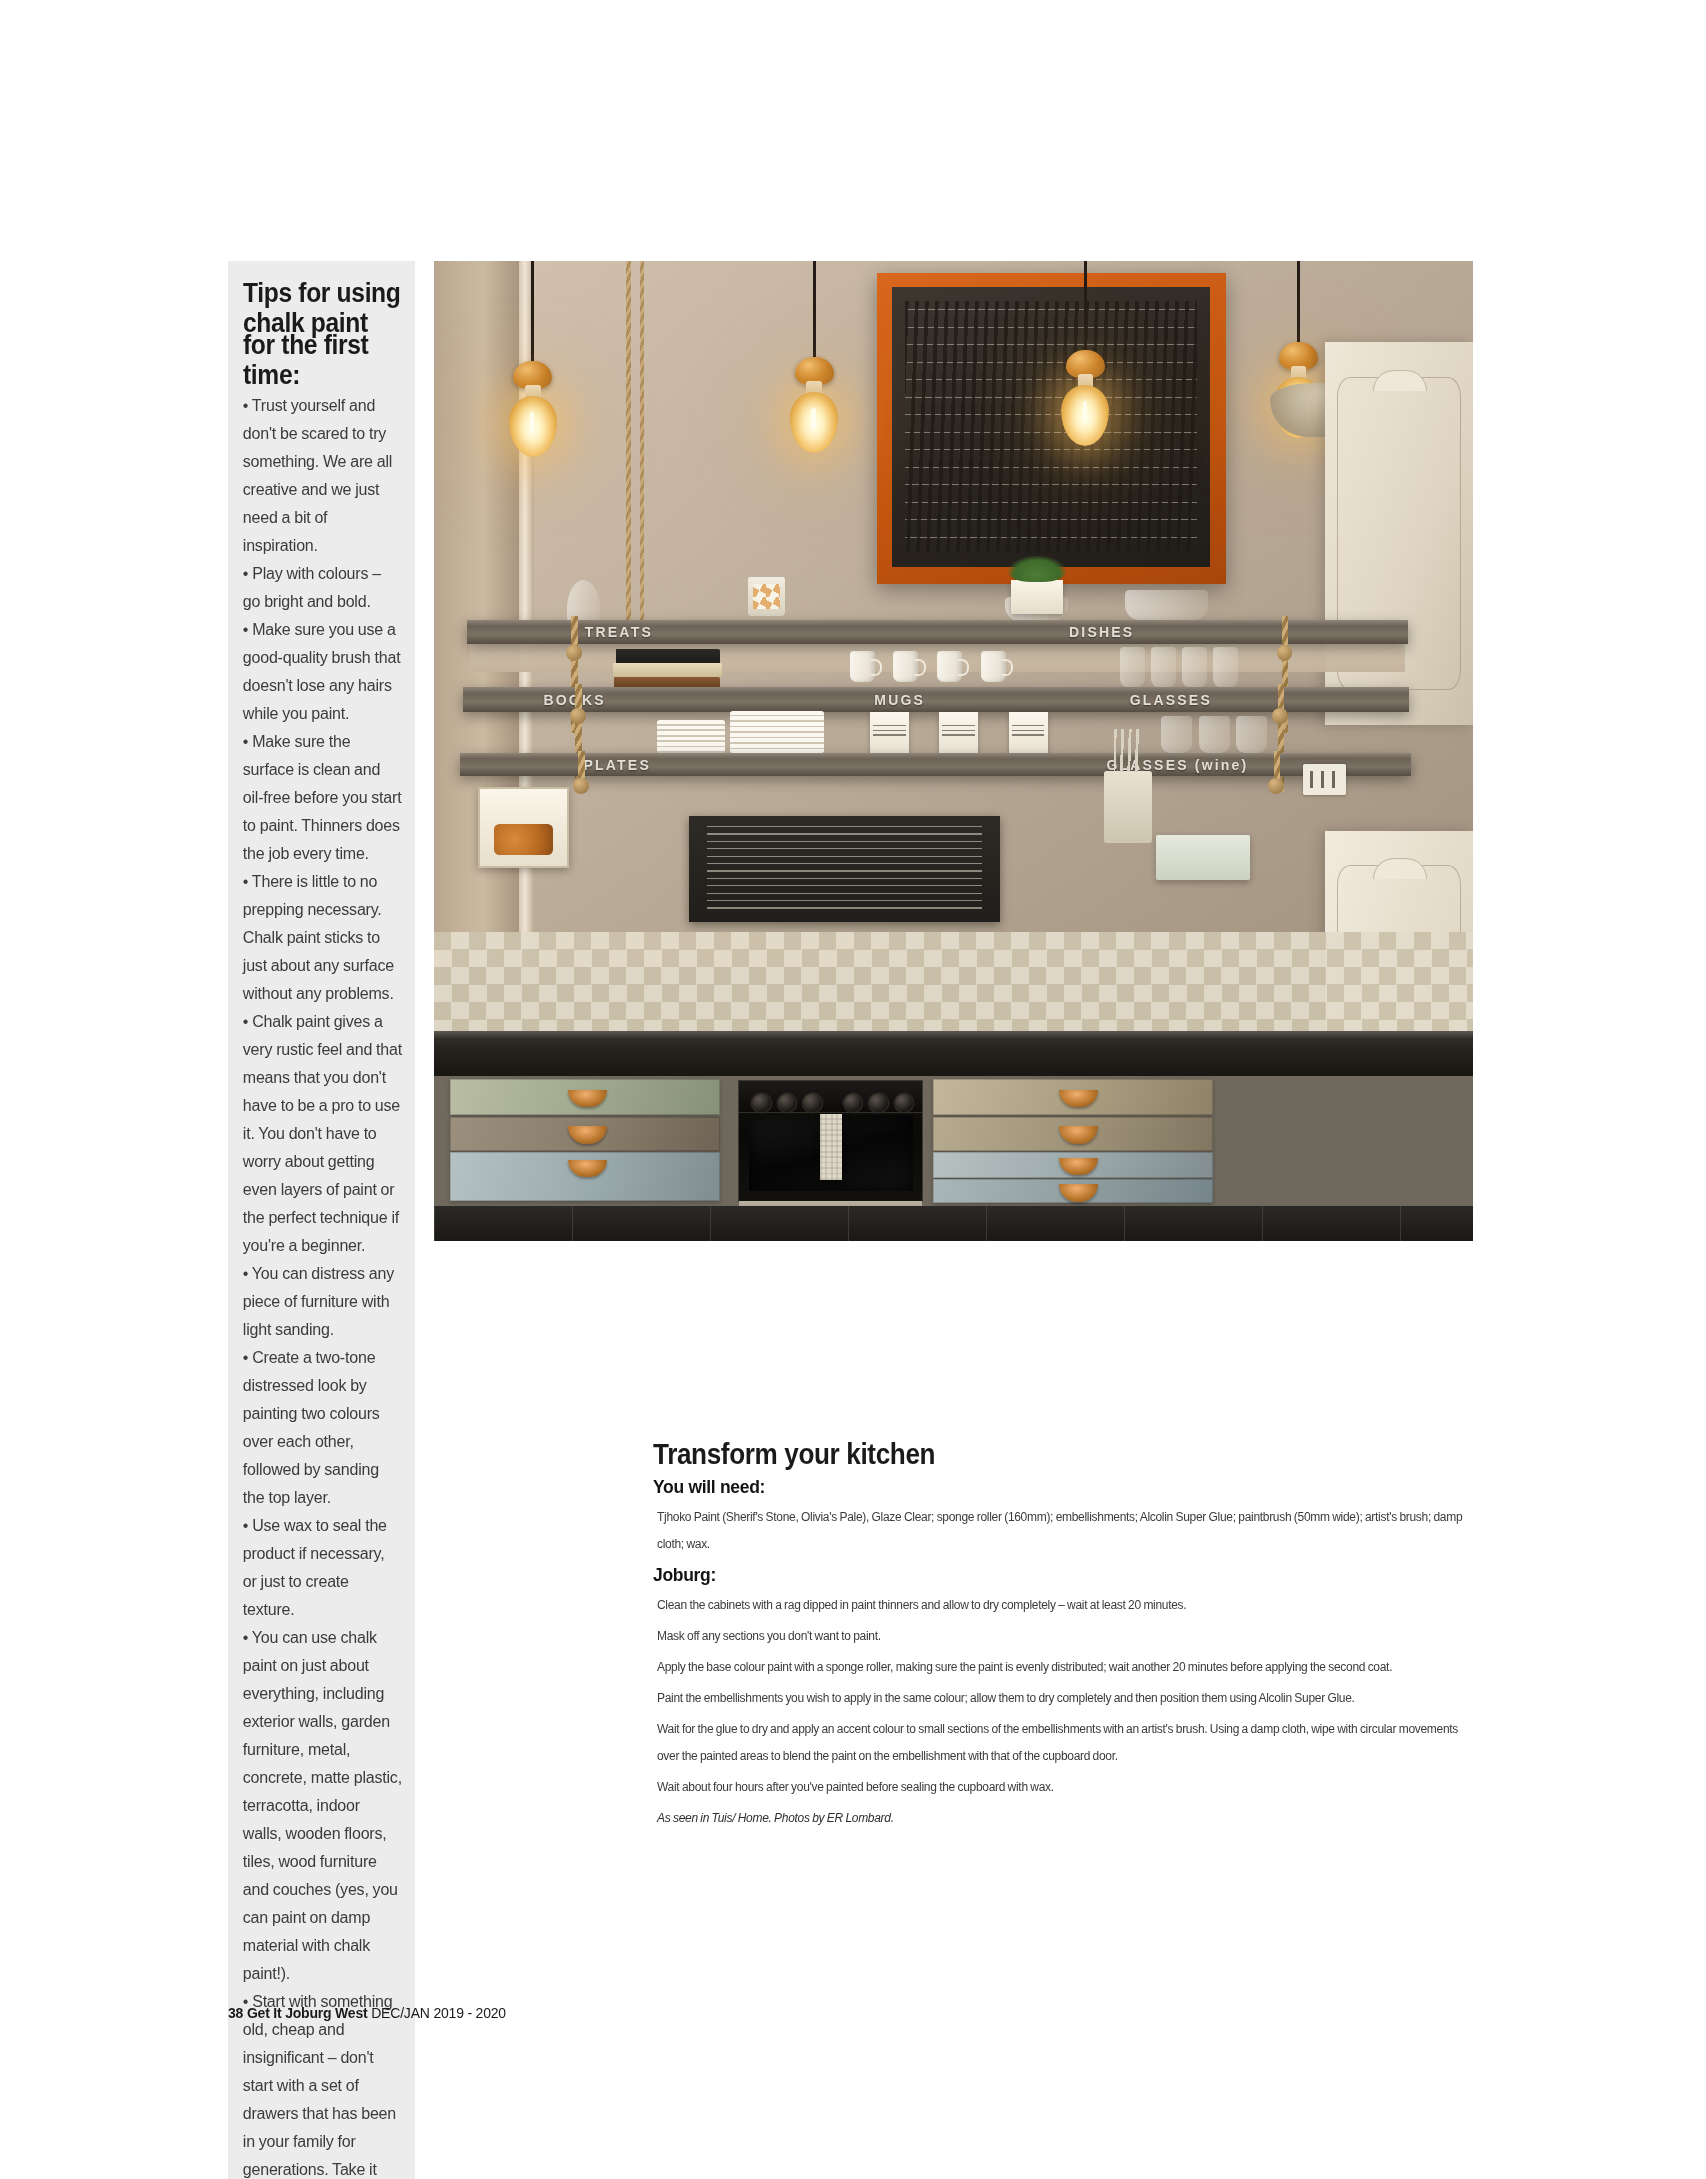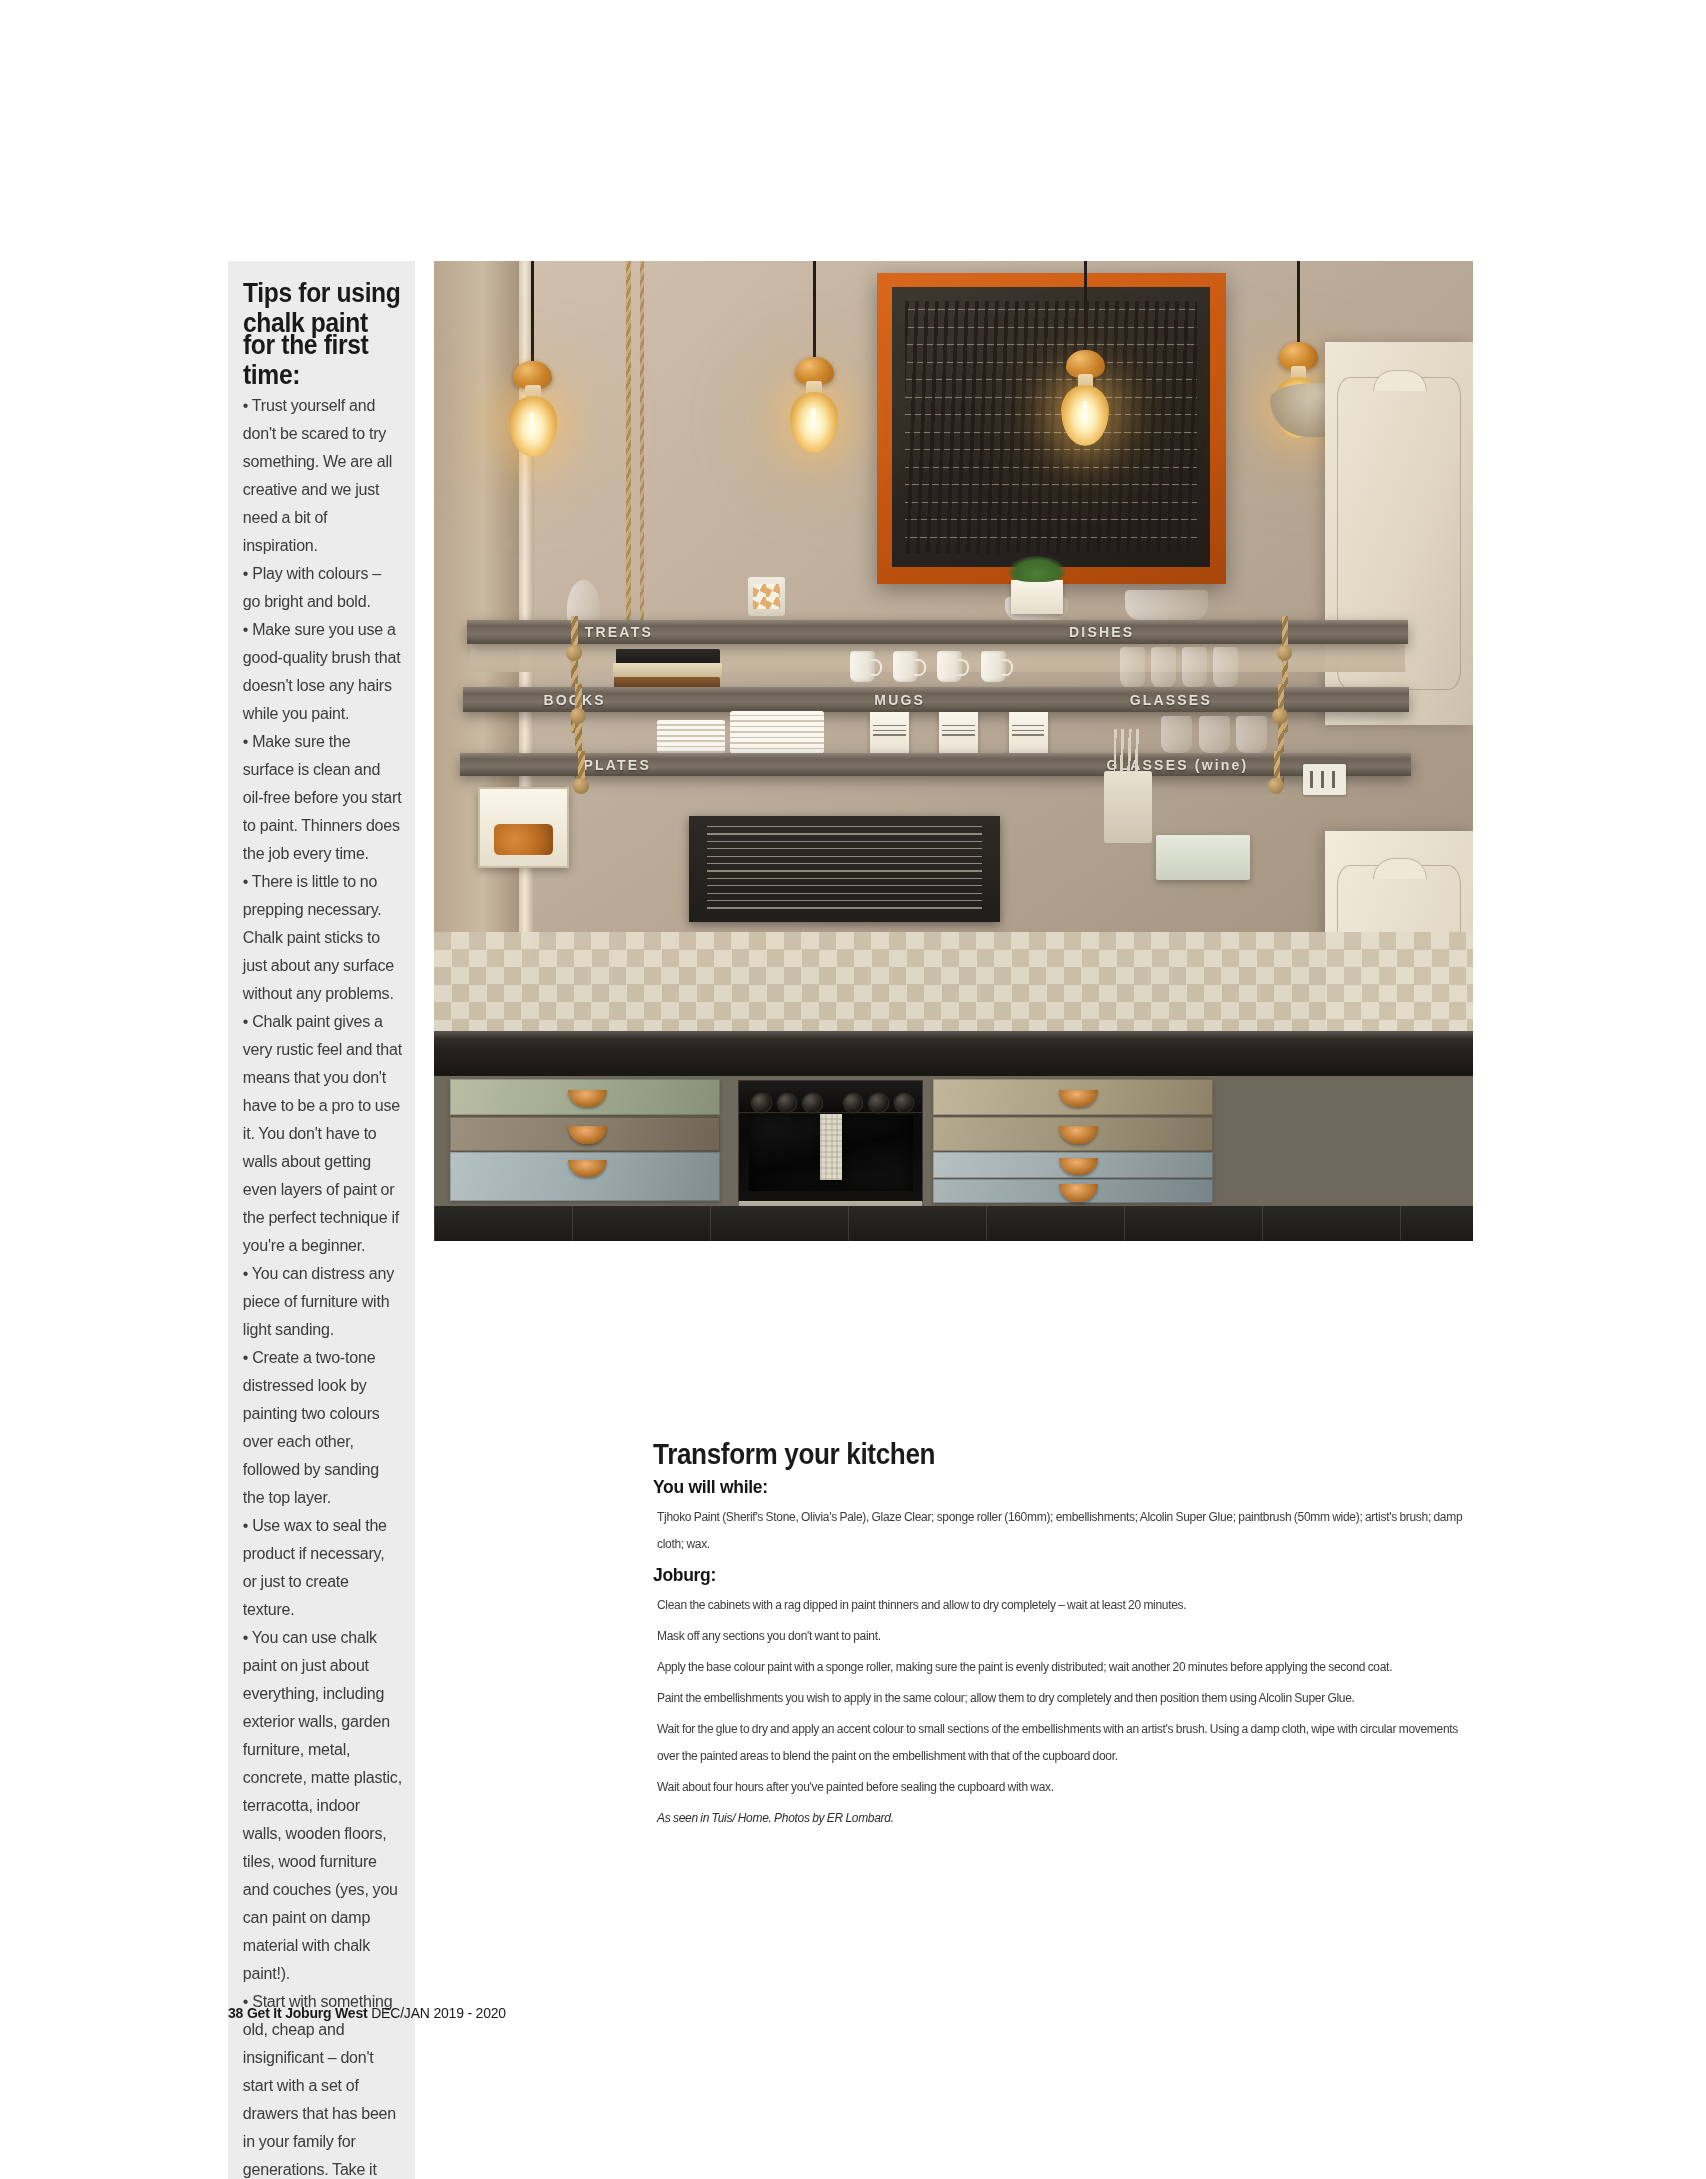--- a/index.html
+++ b/index.html
@@ -462,21 +462,21 @@
 
   <div class="sidebar-box">
     <div class="sidebar-title">Tips for using chalk paint</div>
     <div class="sidebar-title" style="margin-top:-9.2px;">for the first time:</div>
     <ul class="sidebar-list">
       <li>Trust yourself and don't be scared to try something. We are all creative and we just need a bit of inspiration.</li>
       <li>Play with colours – go bright and bold.</li>
       <li>Make sure you use a good-quality brush that doesn't lose any hairs while you paint.</li>
       <li>Make sure the surface is clean and oil-free before you start to paint. Thinners does the job every time.</li>
       <li>There is little to no prepping necessary. Chalk paint sticks to just about any surface without any problems.</li>
-      <li>Chalk paint gives a very rustic feel and that means that you don't have to be a pro to use it. You don't have to walls about getting even layers of paint or the perfect technique if you're a beginner.</li>
+      <li>Chalk paint gives a very rustic feel and that means that you don't have to be a pro to use it. You don't have to worry about getting even layers of paint or the perfect technique if you're a beginner.</li>
       <li>You can distress any piece of furniture with light sanding.</li>
       <li>Create a two-tone distressed look by painting two colours over each other, followed by sanding the top layer.</li>
       <li>Use wax to seal the product if necessary, or just to create texture.</li>
       <li>You can use chalk paint on just about everything, including exterior walls, garden furniture, metal, concrete, matte plastic, terracotta, indoor walls, wooden floors, tiles, wood furniture and couches (yes, you can paint on damp material with chalk paint!).</li>
       <li>Start with something old, cheap and insignificant – don't start with a set of drawers that has been in your family for generations. Take it easy and start off with something simple until you feel confident enough to move onto more significant pieces of furniture.</li>
 
     </ul>
   </div>
 
   <div class="footer">
@@ -647,21 +647,21 @@
       <div class="oven-glass"></div>
       <div class="towel"></div>
       <div class="oven-plinth"></div>
     </div>
 
     <div class="ph-layer floor"></div>
   </div>
 
   <div class="article">
     <h2>Transform your kitchen</h2>
-    <h3>You will while:</h3>
+    <h3>You will need:</h3>
     <p>Tjhoko Paint (Sherif's Stone, Olivia's Pale), Glaze Clear; sponge roller (160mm); embellishments; Alcolin Super Glue; paintbrush (50mm wide); artist's brush; damp cloth; wax.</p>
     <h3>Joburg:</h3>
     <p>Clean the cabinets with a rag dipped in paint thinners and allow to dry completely – wait at least 20 minutes.</p>
     <p>Mask off any sections you don't want to paint.</p>
     <p>Apply the base colour paint with a sponge roller, making sure the paint is evenly distributed; wait another 20 minutes before applying the second coat.</p>
     <p>Paint the embellishments you wish to apply in the same colour; allow them to dry completely and then position them using Alcolin Super Glue.</p>
     <p>Wait for the glue to dry and apply an accent colour to small sections of the embellishments with an artist's brush. Using a damp cloth, wipe with circular movements over the painted areas to blend the paint on the embellishment with that of the cupboard door.</p>
     <p>Wait about four hours after you've painted before sealing the cupboard with wax.</p>
     <p class="credit">As seen in Tuis/ Home. Photos by ER Lombard.</p>
   </div>

